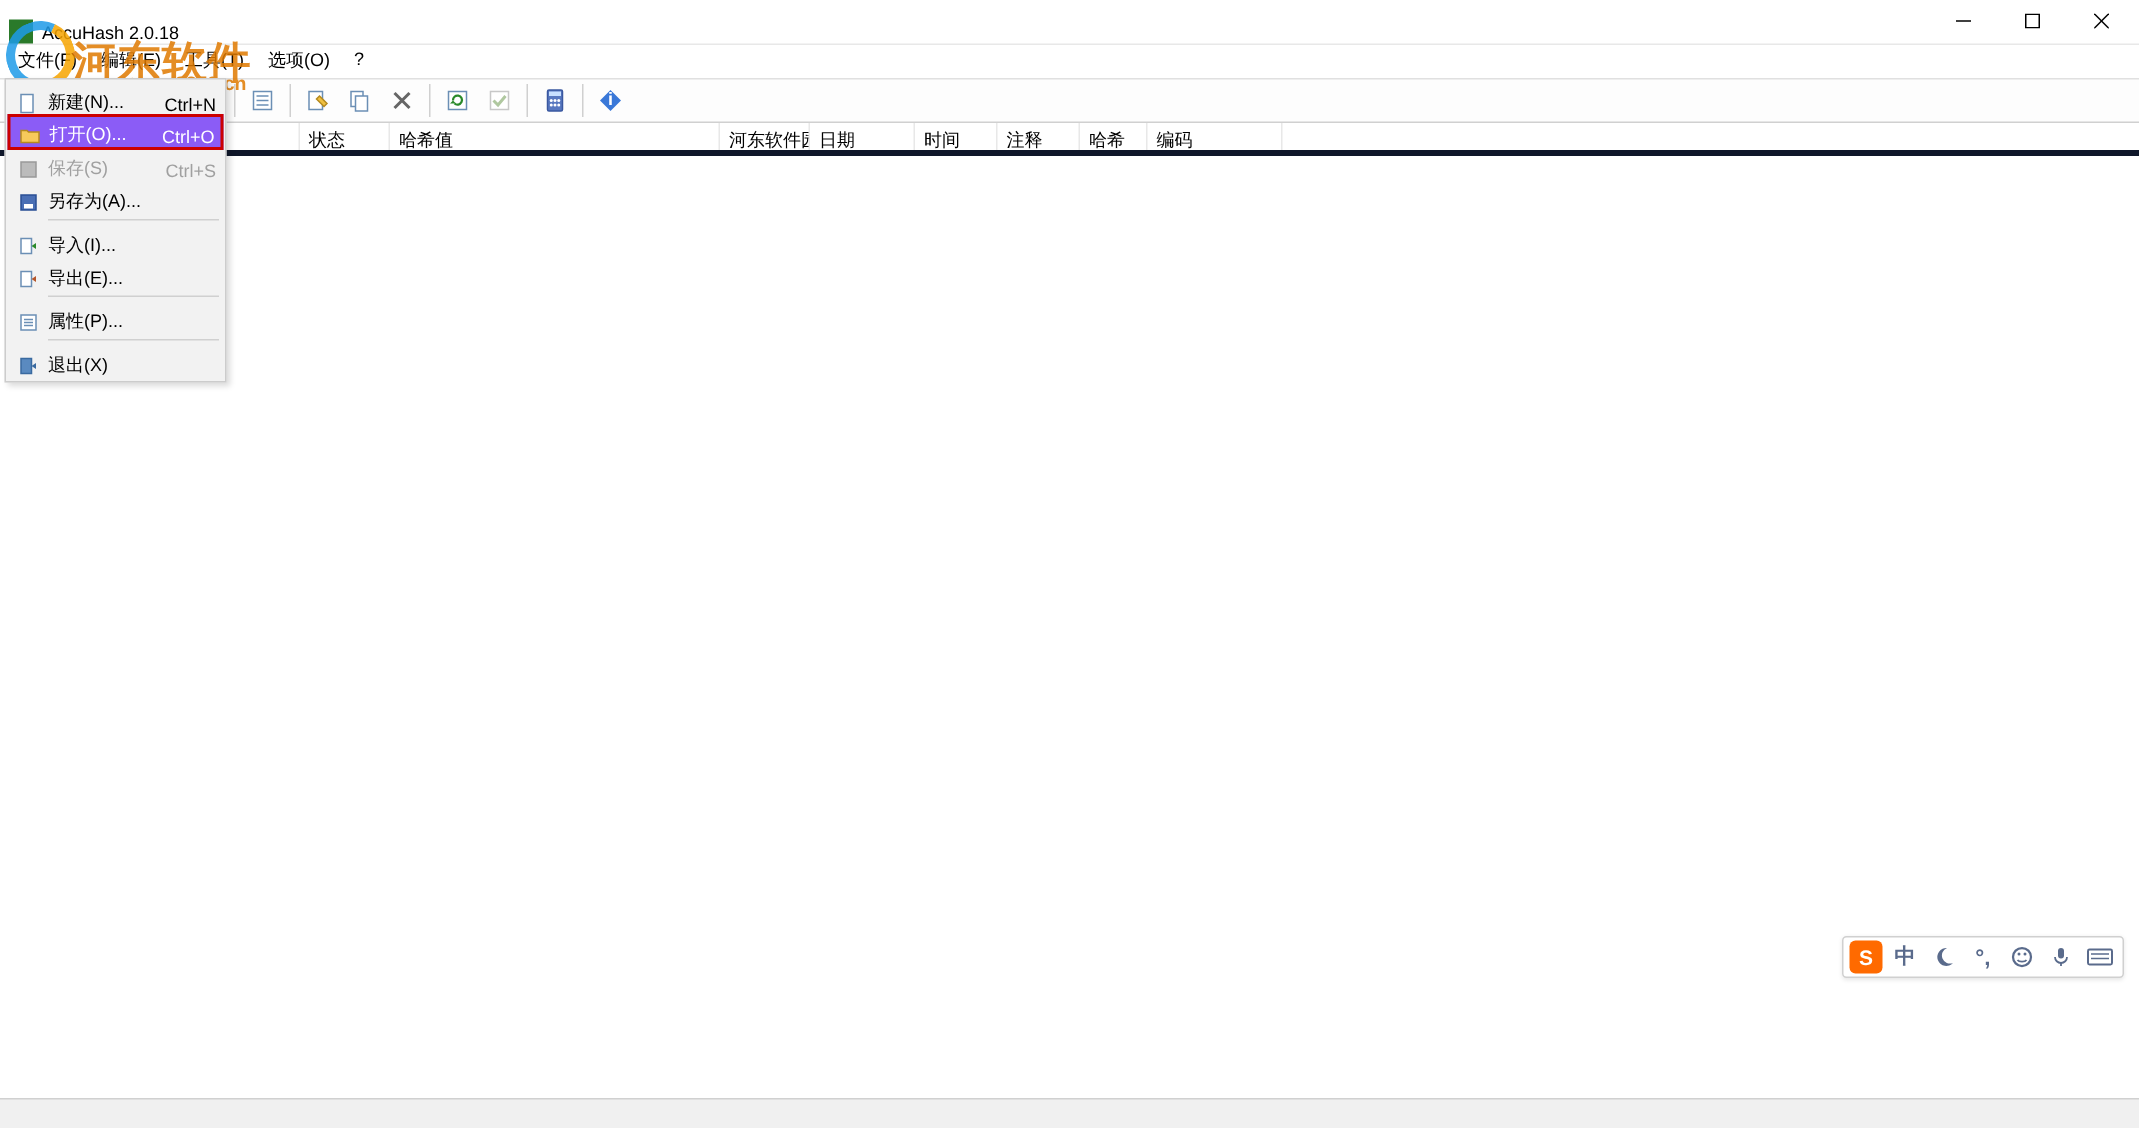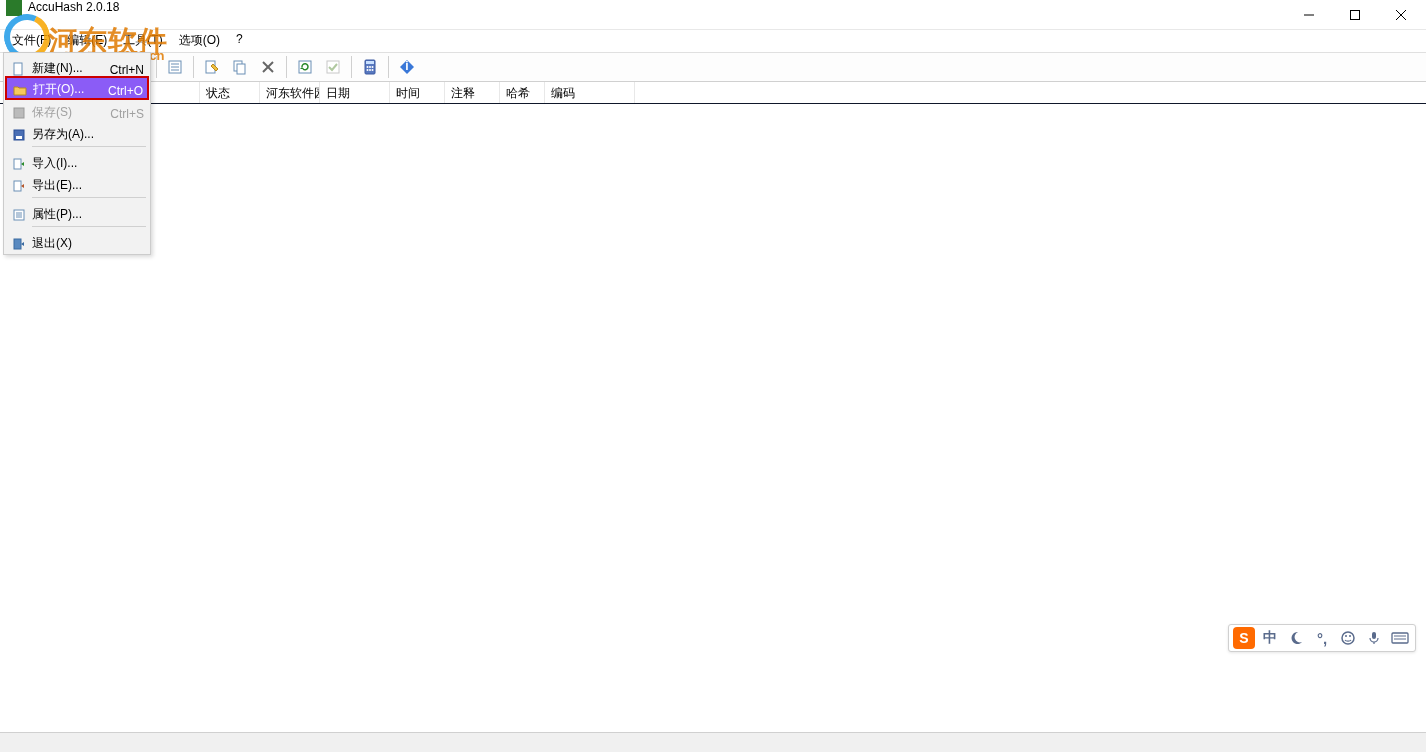--- a/index.html
+++ b/index.html
@@ -1,35 +1,35 @@
 <!DOCTYPE html>
 <html><head>
 <meta charset="utf-8">
 <style>
 * { margin: 0; padding: 0; box-sizing: border-box; font-family: "Microsoft YaHei", "Segoe UI", Tahoma, sans-serif; font-size: 12px; }
 html, body { width: 1426px; height: 752px; background: #fff; overflow: hidden; position: relative; }
 
 
-.titlebar { height: 30px; background: #fff; display: flex; align-items: flex-start; padding: 0 2px; border-bottom: 1px solid #e8e8e8; }
+.titlebar { height: 30px; background: #fff; display: flex; align-items: flex-end; padding: 0 2px; border-bottom: 1px solid #e8e8e8; }
 .titlebar .app-icon { width: 16px; height: 16px; background: #2a7a2a; margin: 0 6px 0 4px; display: inline-block; }
 .titlebar .title-text { flex: 0 0 auto; color: #000; }
 .titlebar .spacer { flex: 1; }
 .win-btn { width: 46px; height: 30px; display: flex; align-items: center; justify-content: center; color: #000; }
 
 
 .menubar { height: 22px; display: flex; align-items: flex-start; padding: 0 4px; }
 .menubar .menu-item { padding: 2px 8px; color: #000; }
 
 
 .toolbar { height: 30px; display: flex; align-items: center; padding: 2px 4px; border-top: 1px solid #e0e0e0; border-bottom: 1px solid #d0d0d0; background: #fdfdfd; gap: 2px; }
 .tb-btn { width: 26px; height: 26px; display: flex; align-items: center; justify-content: center; border: 1px solid transparent; border-radius: 2px; }
 .tb-sep { width: 1px; height: 22px; background: #d0d0d0; margin: 0 3px; }
 
 
-.colheaders { height: 22px; display: flex; align-items: stretch; border-bottom: 1px solid #0f172a; background: #fff; }
+.colheaders { height: 22px; display: flex; align-items: stretch; border-bottom: 4px solid #0f172a; background: #fff; }
 .colheaders .col { border-right: 1px solid #e8e8e8; padding: 3px 6px; color: #000; white-space: nowrap; overflow: hidden; }
 
 
 .content { position: absolute; top: 104px; left: 0; right: 0; bottom: 20px; background: #fff; }
 
 
 .statusbar { position: absolute; bottom: 0; left: 0; right: 0; height: 20px; background: #f0f0f0; border-top: 1px solid #d0d0d0; }
 
 
 .dropdown { position: absolute; top: 52px; left: 3px; width: 148px; background: #f2f2f2; border: 1px solid #cccccc; box-shadow: 2px 2px 4px rgba(0,0,0,0.15); z-index: 100; padding: 2px; }
@@ -183,20 +183,21 @@
     <svg width="18" height="18" viewBox="0 0 18 18">
         <polygon points="9,2 16,9 9,16 2,9" fill="#3a78d8"></polygon>
         <text x="9" y="12" text-anchor="middle" fill="#fff" font-size="10" font-weight="bold">i</text>
       </svg>
   </div>
 </div>
 
 <div class="colheaders">
   <div class="col" style="width:200px">文件</div>
   <div class="col" style="width:60px">状态</div>
+  <div class="col" style="width:220px">哈希值</div>
   <div class="col" style="width:60px">河东软件园</div>
   <div class="col" style="width:70px">日期</div>
   <div class="col" style="width:55px">时间</div>
   <div class="col" style="width:55px">注释</div>
   <div class="col" style="width:45px">哈希</div>
   <div class="col" style="width:90px">编码</div>
 </div>
 
 <div class="content"></div>
 

